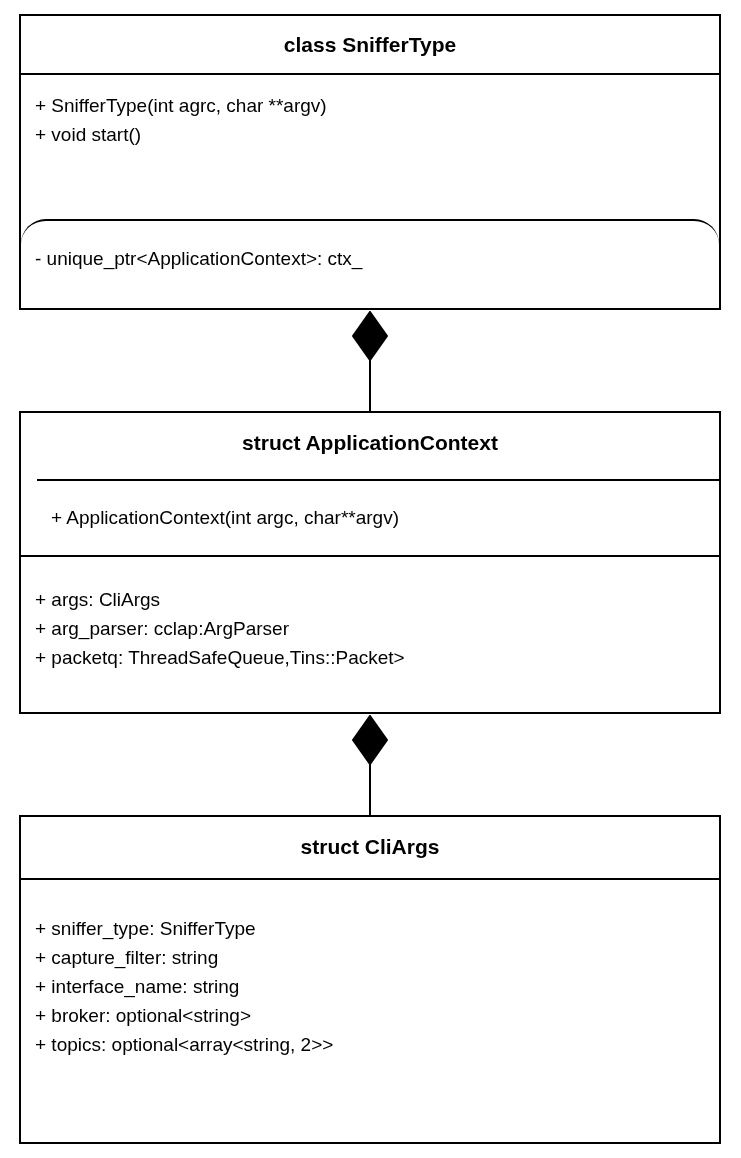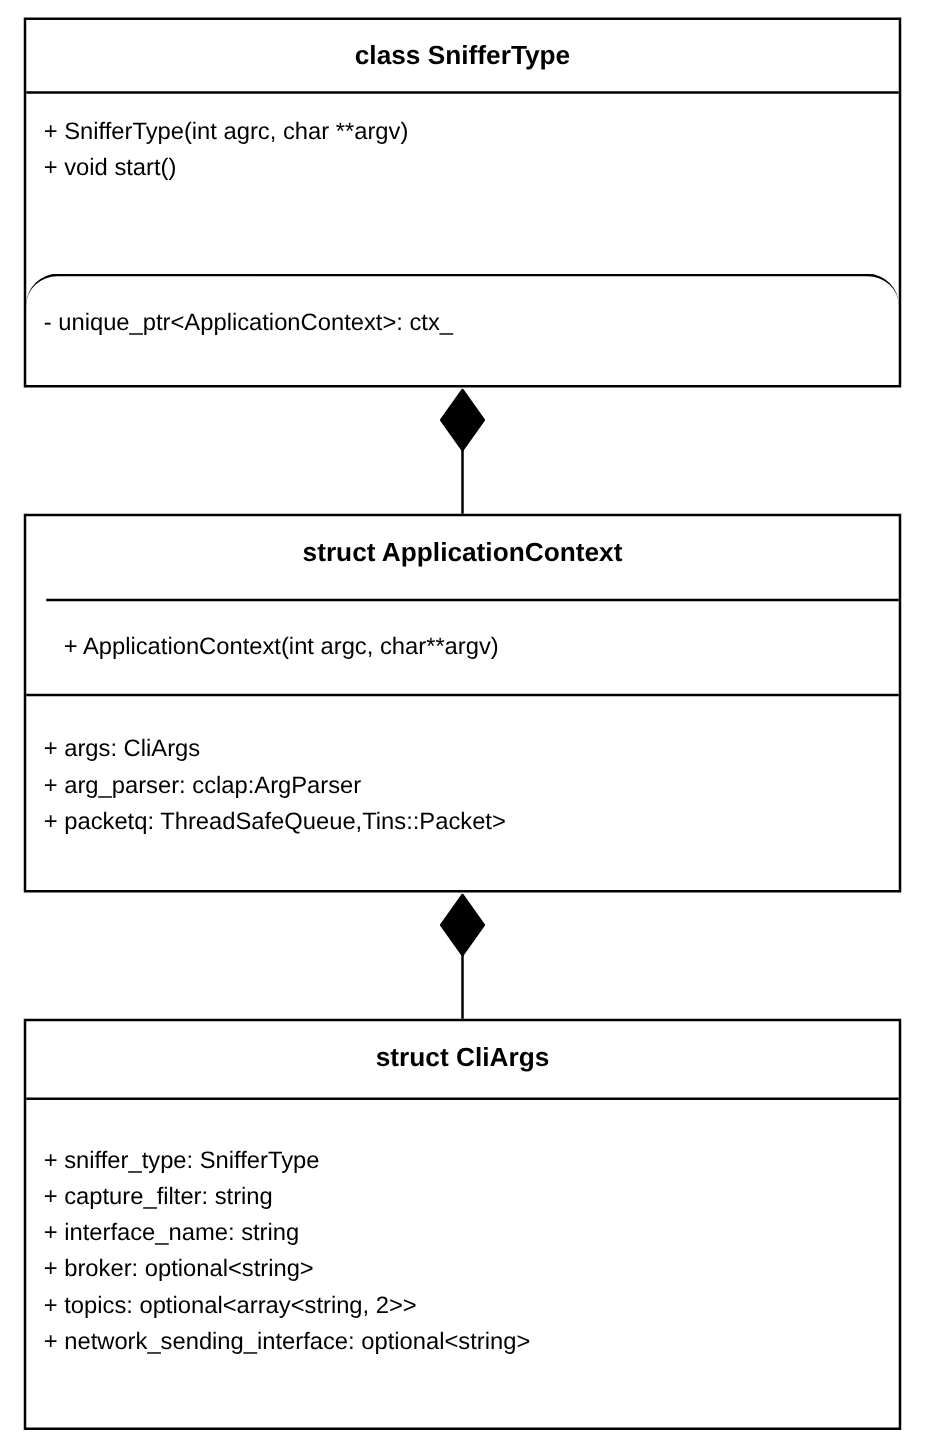--- a/index.html
+++ b/index.html
@@ -139,17 +139,16 @@
 
   <div class="uml-class" id="box-cliargs">
     <div class="class-title">struct CliArgs</div>
 
     <div class="compartment attrs">
       <div class="member-line">+ sniffer_type: SnifferType</div>
       <div class="member-line">+ capture_filter: string</div>
       <div class="member-line">+ interface_name: string</div>
       <div class="member-line">+ broker: optional&lt;string&gt;</div>
       <div class="member-line">+ topics: optional&lt;array&lt;string, 2&gt;&gt;</div>
-      <div class="member-line">+ network_sending_interface: optional&lt;string&gt;</div>
     </div>
   </div>
 
 </div>
 
 </body></html>

